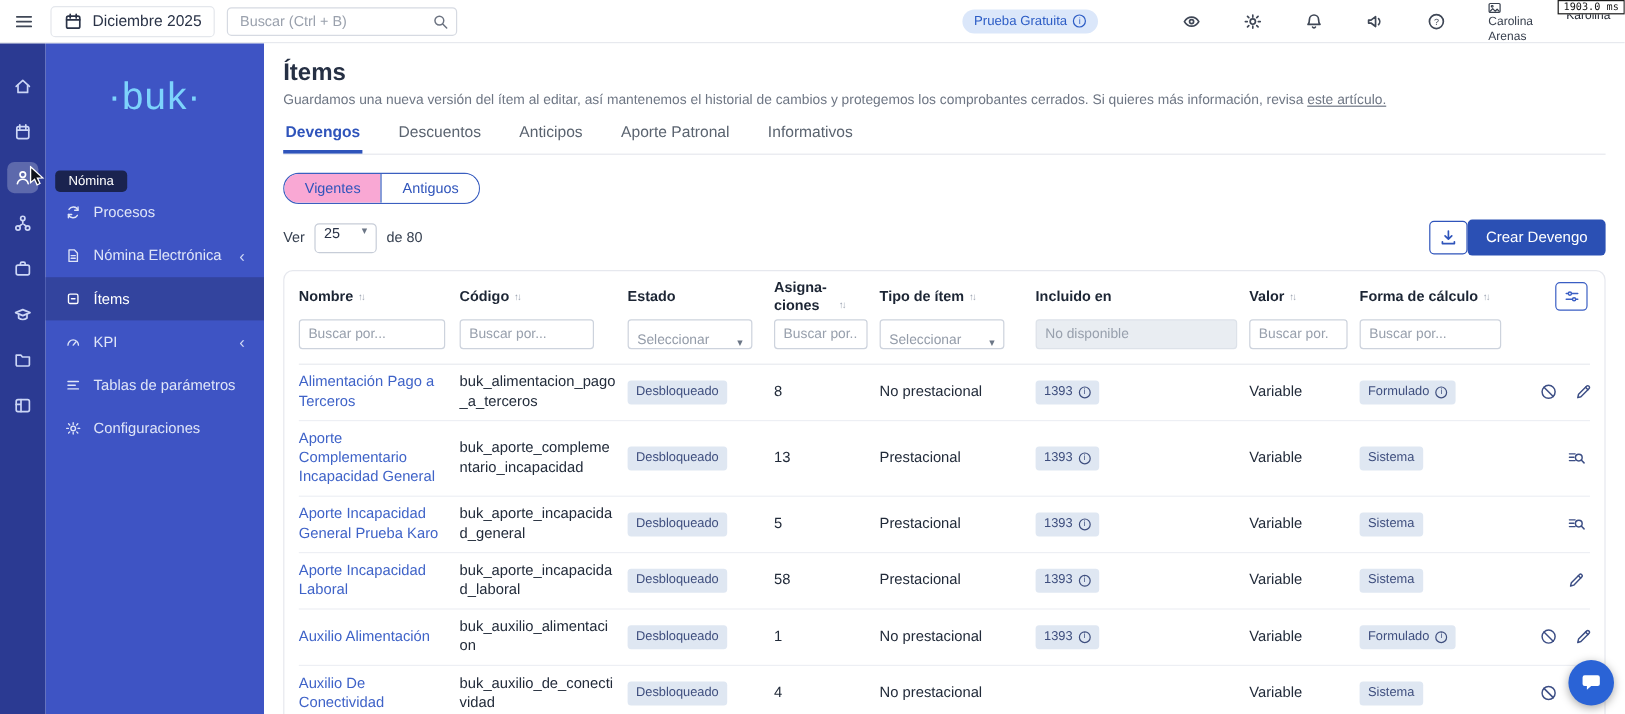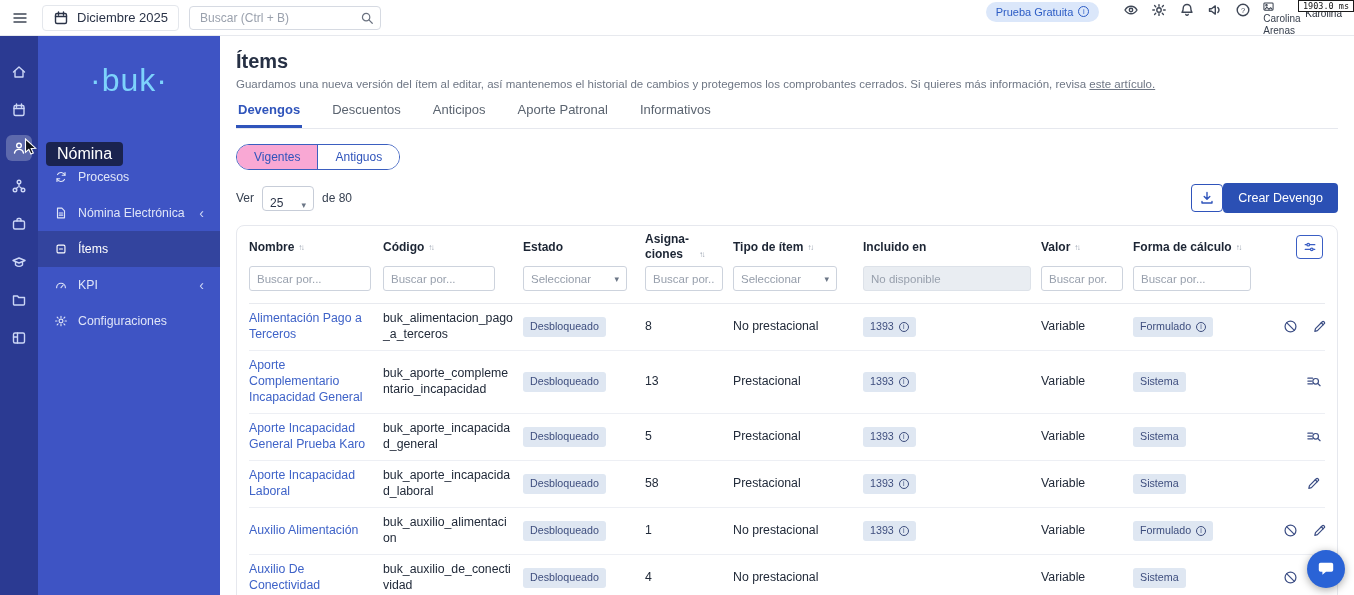--- a/index.html
+++ b/index.html
@@ -11,79 +11,79 @@
   .fill-ic svg{stroke:none;fill:currentColor}
   
   .topbar{height:36px;background:#fff;border-bottom:1px solid #e7e9ee;display:flex;align-items:center;padding:0 12px;position:relative;z-index:10}
   .tb-icon{color:#3f4756;display:flex;align-items:center;cursor:pointer}
   .date-chip{display:flex;align-items:center;gap:8px;border:1px solid #e4e7ec;border-radius:4px;padding:4px 10px;margin-left:14px;font-size:13px;color:#2a3347;cursor:pointer}
   .search-box{position:relative;margin-left:10px}
   .search-box input{width:192px;height:24px;border:1px solid #d6dae2;border-radius:4px;padding:0 28px 0 10px;font-size:12px;color:#333;outline:none}
   .search-box input::placeholder{color:#9aa1ad}
   .search-ic{position:absolute;right:7px;top:5px;color:#6b7280}
   .search-ic svg{width:14px;height:14px}
-  .tb-right{margin-left:auto;display:flex;align-items:flex-start;gap:12px}
+  .tb-right{margin-left:auto;display:flex;align-items:center;gap:35px}
   .trial-pill{background:#dbe7fa;color:#2c5cc5;font-size:11px;padding:4px 10px;border-radius:11px;display:inline-flex;align-items:center;gap:5px;cursor:pointer;white-space:nowrap}
   .info-i{display:inline-flex;align-items:center;justify-content:center;width:11px;height:11px;border:1px solid currentColor;border-radius:50%;font-size:7.5px;line-height:1;font-style:normal}
   .sparkle{color:#5552e0}
   .avatar{position:relative;width:42px;height:32px;cursor:pointer;color:#39414f;overflow:hidden}
   .avatar .bimg svg{width:11px;height:11px;stroke-width:1.1}
   .avatar .alt{font-size:10px;line-height:1.2;display:block}
   .user-label{font-size:10px;color:#1f2530;margin-left:-12px;align-self:flex-start;padding-top:6px}
   .perf-box{position:absolute;top:0;right:0;z-index:40;border:1px solid #1a1a1a;background:#fff;font-family:"DejaVu Sans Mono",monospace;font-size:8.5px;line-height:11px;height:12px;padding:0 4px;color:#111}
   
   .shell{display:flex;height:559px}
   .rail{width:38px;background:#2b3a92;display:flex;flex-direction:column;align-items:center;padding-top:23px;gap:12px;flex-shrink:0}
   .ric{width:26px;height:26px;display:flex;align-items:center;justify-content:center;border-radius:6px;color:#ccd6f6;cursor:pointer}
   .ric.active{background:rgba(255,255,255,.24);color:#fff}
   .sidepanel{width:182px;background:#3e54c4;flex-shrink:0;color:#e7ebfa}
   .logo{color:#7dd3fc;font-size:32px;font-weight:500;letter-spacing:1px;text-align:center;margin-top:26px;margin-bottom:60px}
   .menu-item{display:flex;align-items:center;gap:10px;height:36px;padding:0 16px;font-size:12.3px;color:#dfe5f8;cursor:pointer}
   .menu-item.active{background:#33449e;color:#fff}
   .mi svg{width:14px;height:14px;stroke-width:1.3}
   .chev-l{margin-left:auto;font-size:14px;color:#cfd8f5;line-height:1}
-  .nomina-tooltip{position:absolute;left:46px;top:142px;background:rgba(23,32,68,.92);color:#fff;font-size:16px;padding:3px 11px;border-radius:4px;z-index:30;white-space:nowrap}
+  .nomina-tooltip{position:absolute;left:46px;top:142px;background:rgba(23,32,68,.92);color:#fff;font-size:11px;padding:3px 11px;border-radius:4px;z-index:30;white-space:nowrap}
   .cursor{position:absolute;left:24px;top:138px;z-index:40;width:15px;height:20px}
   .cursor svg{width:15px;height:20px}
   .cursor svg path{fill:#10131c;stroke:#fff;stroke-width:1.1}
   
   .main{flex:1;padding:14px 16px 0 16px;overflow:hidden;position:relative;min-width:0}
   .page-title{font-size:20px;font-weight:700;color:#263044;margin-bottom:5px}
   .page-desc{font-size:11.5px;color:#6e7684}
   .page-desc a{color:#6e7684;text-decoration:underline;cursor:pointer}
   .tabs{display:flex;gap:28px;margin-top:12px;border-bottom:1px solid #e6e8ee}
   .tab{font-size:13px;color:#5b6470;padding:0 2px 8px;cursor:pointer;border-bottom:3px solid transparent}
   .tab.active{color:#2f54bb;font-weight:700;border-bottom-color:#2f54bb}
   .segments{display:inline-flex;margin-top:15px;border:1px solid #3b5fc0;border-radius:14px;overflow:hidden}
   .seg{font-size:12px;color:#2f54bb;padding:5px 17px;background:#fff;cursor:pointer}
   .seg.active{background:#f9a8d4}
   .seg + .seg{border-left:1px solid #3b5fc0}
   .controls{display:flex;align-items:center;margin-top:13px}
   .controls .lbl{font-size:12px;color:#374151}
-  .pselect{display:inline-flex;align-items:flex-end;justify-content:space-between;width:52px;height:25px;border:1px solid #c7cdd8;border-radius:4px;padding:0 7px;margin:0 8px;font-size:12px;color:#2a3347;cursor:pointer;background:#fff}
+  .pselect{display:inline-flex;align-items:flex-start;justify-content:space-between;width:52px;height:25px;border:1px solid #c7cdd8;border-radius:4px;padding:0 7px;margin:0 8px;font-size:12px;color:#2a3347;cursor:pointer;background:#fff}
   .chev{font-size:9px;color:#6b7686}
   .controls .spacer{flex:1}
   .btn-outline{display:flex;align-items:center;justify-content:center;width:32px;height:28px;border:1px solid #2f54bb;background:#fff;color:#2f54bb;border-radius:4px;cursor:pointer}
   .btn-primary{background:#2b50b4;color:#fff;border:none;border-radius:4px;font-size:12.5px;padding:8px 15px;cursor:pointer}
   
   .card{border:1px solid #e6e8ee;border-radius:8px;margin-top:12px;padding:0 12px;background:#fff}
   .tgrid{display:grid;grid-template-columns:134px 140px 122px 88px 130px 178px 92px 150px 1fr;align-items:center}
   .thead{min-height:36px;padding-top:6px}
   .th{font-size:12px;font-weight:700;color:#1c2534;padding-right:8px;cursor:pointer;line-height:1.25}
   .sort{font-size:8px;letter-spacing:-1.5px;color:#99a1af;margin-left:4px;position:relative;top:-1px}
   .th-set{display:flex;justify-content:flex-end;padding-right:2px}
   .btn-set{display:flex;align-items:center;justify-content:center;width:27px;height:24px;border:1px solid #3a5ec4;color:#3a5ec4;background:#fff;border-radius:4px;cursor:pointer}
   .btn-set svg{width:14px;height:14px}
   .tfil{padding:4px 0 12px;border-bottom:1px solid #e8eaef;align-items:start}
   .tfil > div{padding-right:10px}
   .fin{width:100%;height:25px;border:1px solid #cdd3dd;border-radius:3px;padding:0 7px;font-size:11.5px;color:#333;outline:none;background:#fff}
   .fin::placeholder{color:#98a0ad}
   .fin.dis{background:#e9edf2;border-color:#dde2e9}
   .fin.w120{max-width:122px}.fin.w112{max-width:112px}.fin.w118{max-width:118px}
-  .fsel{display:flex;align-items:center;justify-content:space-between;width:104px;height:25px;border:1px solid #cdd3dd;border-radius:3px;padding:0 7px;font-size:11.5px;color:#949ca9;background:#fff;cursor:pointer}
+  .fsel{display:flex;align-items:flex-end;justify-content:space-between;width:104px;height:25px;border:1px solid #cdd3dd;border-radius:3px;padding:0 7px;font-size:11.5px;color:#949ca9;background:#fff;cursor:pointer}
   .trow{border-bottom:1px solid #edeff4;min-height:42px}
   .trow .td{padding:7px 10px 7px 0;font-size:12.3px;color:#222b3a;line-height:1.3}
   .name-link{color:#3f63c8;cursor:pointer}
   .code{font-size:11.7px;color:#454d5a;word-break:break-all}
   .pill{display:inline-flex;align-items:center;background:#dfe7f2;color:#3e4e7e;border-radius:3px;padding:3px 7px;font-size:10.7px;white-space:nowrap}
   .pill .info-i{margin-left:5px;width:10px;height:10px;font-size:7px}
   .td.actions{display:flex;justify-content:flex-end;gap:14px;padding-right:4px;color:#3c4e85}
   .act{cursor:pointer;display:flex}
   .act svg{width:15px;height:15px;stroke:currentColor;fill:none;stroke-width:1.3;stroke-linecap:round;stroke-linejoin:round}
   
@@ -259,20 +259,28 @@
       </div>
       <div class="menu-item">
         <span class="ic mi">
             <svg viewBox="0 0 16 16">
               <path d="M3 11a5 5 0 0 1 10 0"></path>
               <path d="M8 11l2.5-3"></path>
             </svg>
           </span>
         <span>KPI</span>
         <span class="chev-l">‹</span>
+      </div>
+      <div class="menu-item">
+        <span class="ic mi">
+            <svg viewBox="0 0 16 16">
+              <path d="M3 4.5h10M3 8h7M3 11.5h10"></path>
+            </svg>
+          </span>
+        <span>Tablas de parámetros</span>
       </div>
       <div class="menu-item">
         <span class="ic mi">
             <svg viewBox="0 0 16 16">
               <circle cx="8" cy="8" r="2.2"></circle>
               <path d="M8 2.6v1.6M8 11.8v1.6M3.4 8H1.8M14.2 8h-1.6M4.7 4.7 3.6 3.6M12.4 12.4l-1.1-1.1M4.7 11.3l-1.1 1.1M12.4 3.6l-1.1 1.1"></path>
             </svg>
           </span>
         <span>Configuraciones</span>
       </div>

